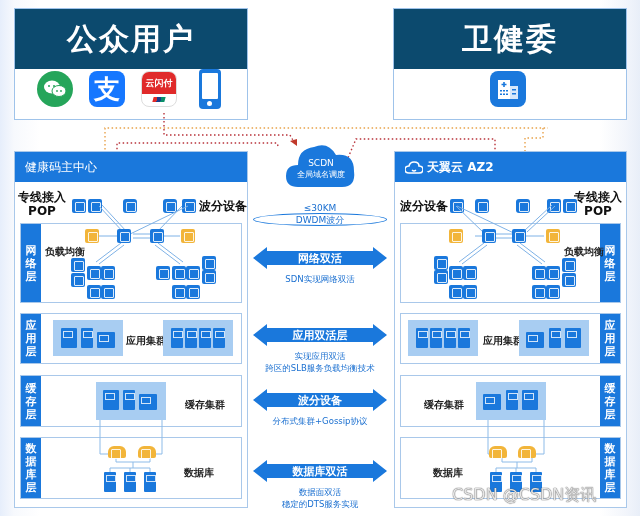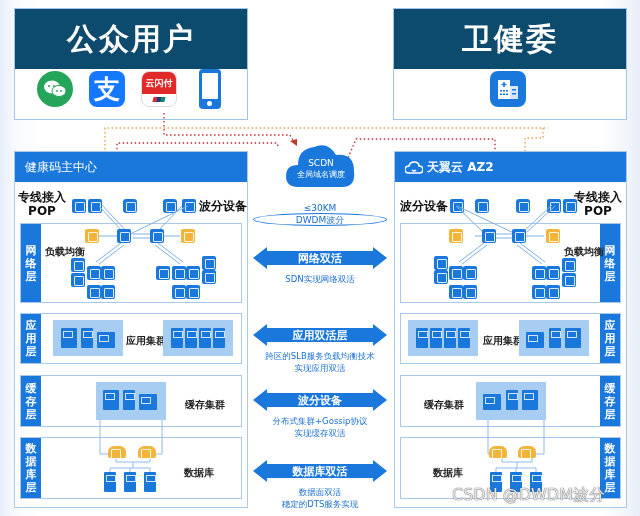--- a/index.html
+++ b/index.html
@@ -333,39 +333,38 @@
   <div>SDN实现网络双活</div>
 </div>
 
 <div class="arrow" style="left:253px; top:324px; width:134px;">
   <svg width="134" height="22" viewBox="0 0 134 22">
       <polygon points="0,11 14,0 14,4 120,4 120,0 134,11 120,22 120,18 14,18 14,22" fill="#1a78dc"></polygon>
     </svg>
   <div class="arrow-text">应用双活层</div>
 </div>
 <div class="mid-desc" style="top:350px;">
+  <div>实现应用双活</div>
   <div>跨区的SLB服务负载均衡技术</div>
-  <div>实现应用双活</div>
 </div>
 
 <div class="arrow" style="left:253px; top:389px; width:134px;">
   <svg width="134" height="22" viewBox="0 0 134 22">
       <polygon points="0,11 14,0 14,4 120,4 120,0 134,11 120,22 120,18 14,18 14,22" fill="#1a78dc"></polygon>
     </svg>
   <div class="arrow-text">波分设备</div>
 </div>
 <div class="mid-desc" style="top:415px;">
   <div>分布式集群+Gossip协议</div>
-  <div>实现缓存双活</div>
 </div>
 
 <div class="arrow" style="left:253px; top:460px; width:134px;">
   <svg width="134" height="22" viewBox="0 0 134 22">
       <polygon points="0,11 14,0 14,4 120,4 120,0 134,11 120,22 120,18 14,18 14,22" fill="#1a78dc"></polygon>
     </svg>
   <div class="arrow-text">数据库双活</div>
 </div>
 <div class="mid-desc" style="top:486px;">
   <div>数据面双活</div>
   <div>稳定的DTS服务实现</div>
 </div>
 
-<div class="watermark" style="left:452px; top:485px;">CSDN @DWDM波分</div>
+<div class="watermark" style="left:452px; top:485px;">CSDN @CSDN资讯</div>
 
 </body></html>

